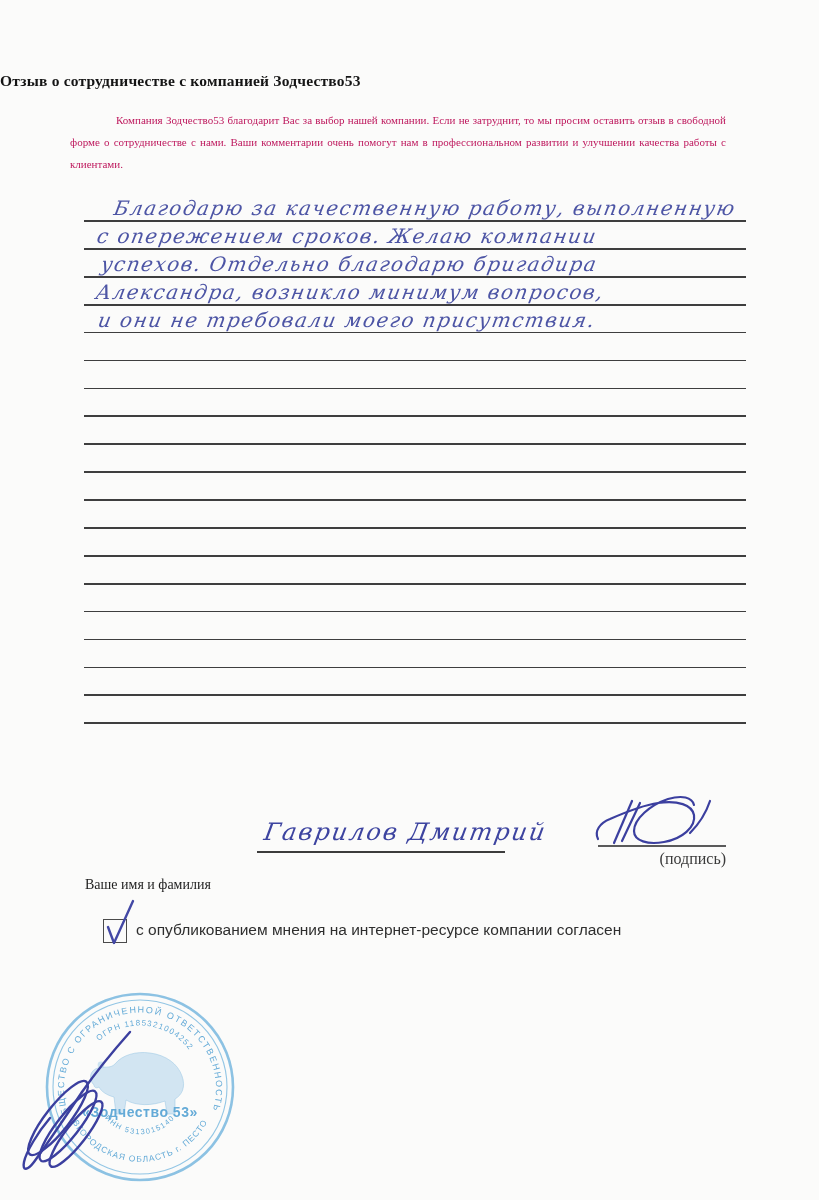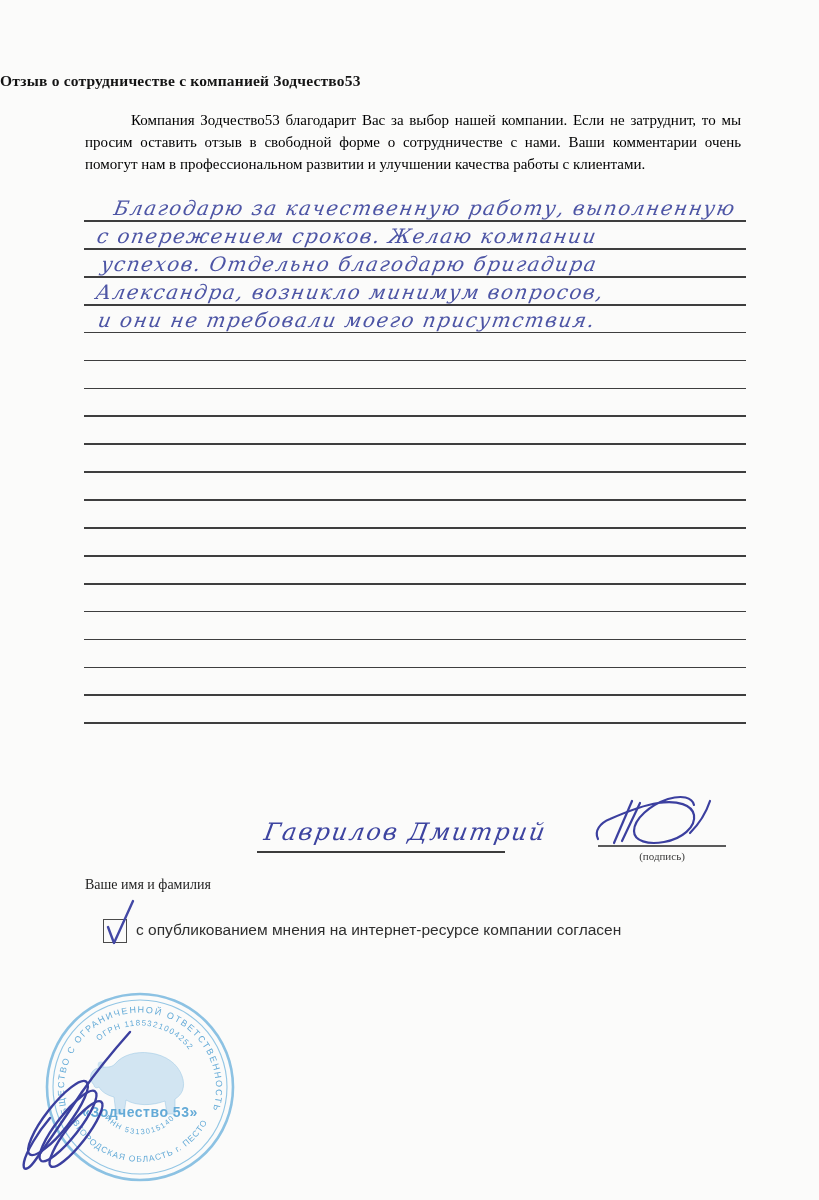--- a/index.html
+++ b/index.html
@@ -14,25 +14,25 @@
   .abs{position:absolute;}
   
   .doc-title{
     left:0; right:0; top:72px;
     font-weight:bold;
     font-size:15.5px;
     letter-spacing:.2px;
     color:#151515;
   }
   .intro{
-    left:85px; top:110px; width:656px;
-    font-size:15px; line-height:21.8px;
+    left:70px; top:110px; width:656px;
+    font-size:11px; line-height:21.8px;
     text-align:justify;
     text-indent:46px;
-    color:#000000;
+    color:#be185d;
   }
   
   .ruled-area{
     left:84px; top:194px; width:662px; height:531px;
     background:repeating-linear-gradient(
       to bottom,
       transparent 0px, transparent 26.2px,
       #3e3e3e 26.2px, #3e3e3e 27.9px);
   }
   
@@ -49,21 +49,21 @@
   .hw-name{
     left:262px; top:818px; font-size:24px;
     color:#3d44a0; letter-spacing:2px;
   }
   
   .name-label{left:85px; top:877px; font-size:14px;}
   .name-underline{left:257px; top:851px; width:248px; height:2px; background:#3c3c3c;}
   .sig-line{left:598px; top:845px; width:128px; height:1.6px; background:#5a5a5a;}
   .sig-caption{
     left:598px; top:850px; width:128px;
-    text-align:center; font-size:11px; color:#3a3a3a;
+    text-align:right; font-size:16px; color:#3a3a3a;
   }
   
   .consent-box{
     left:103px; top:919px; width:22px; height:22px;
     border:1.7px solid #4a4a4a; background:transparent;
   }
   .consent-text{
     left:136px; top:921px;
     font-family:"Liberation Sans", sans-serif;
     font-size:15.5px; color:#2e2e2e;text-align:right;

